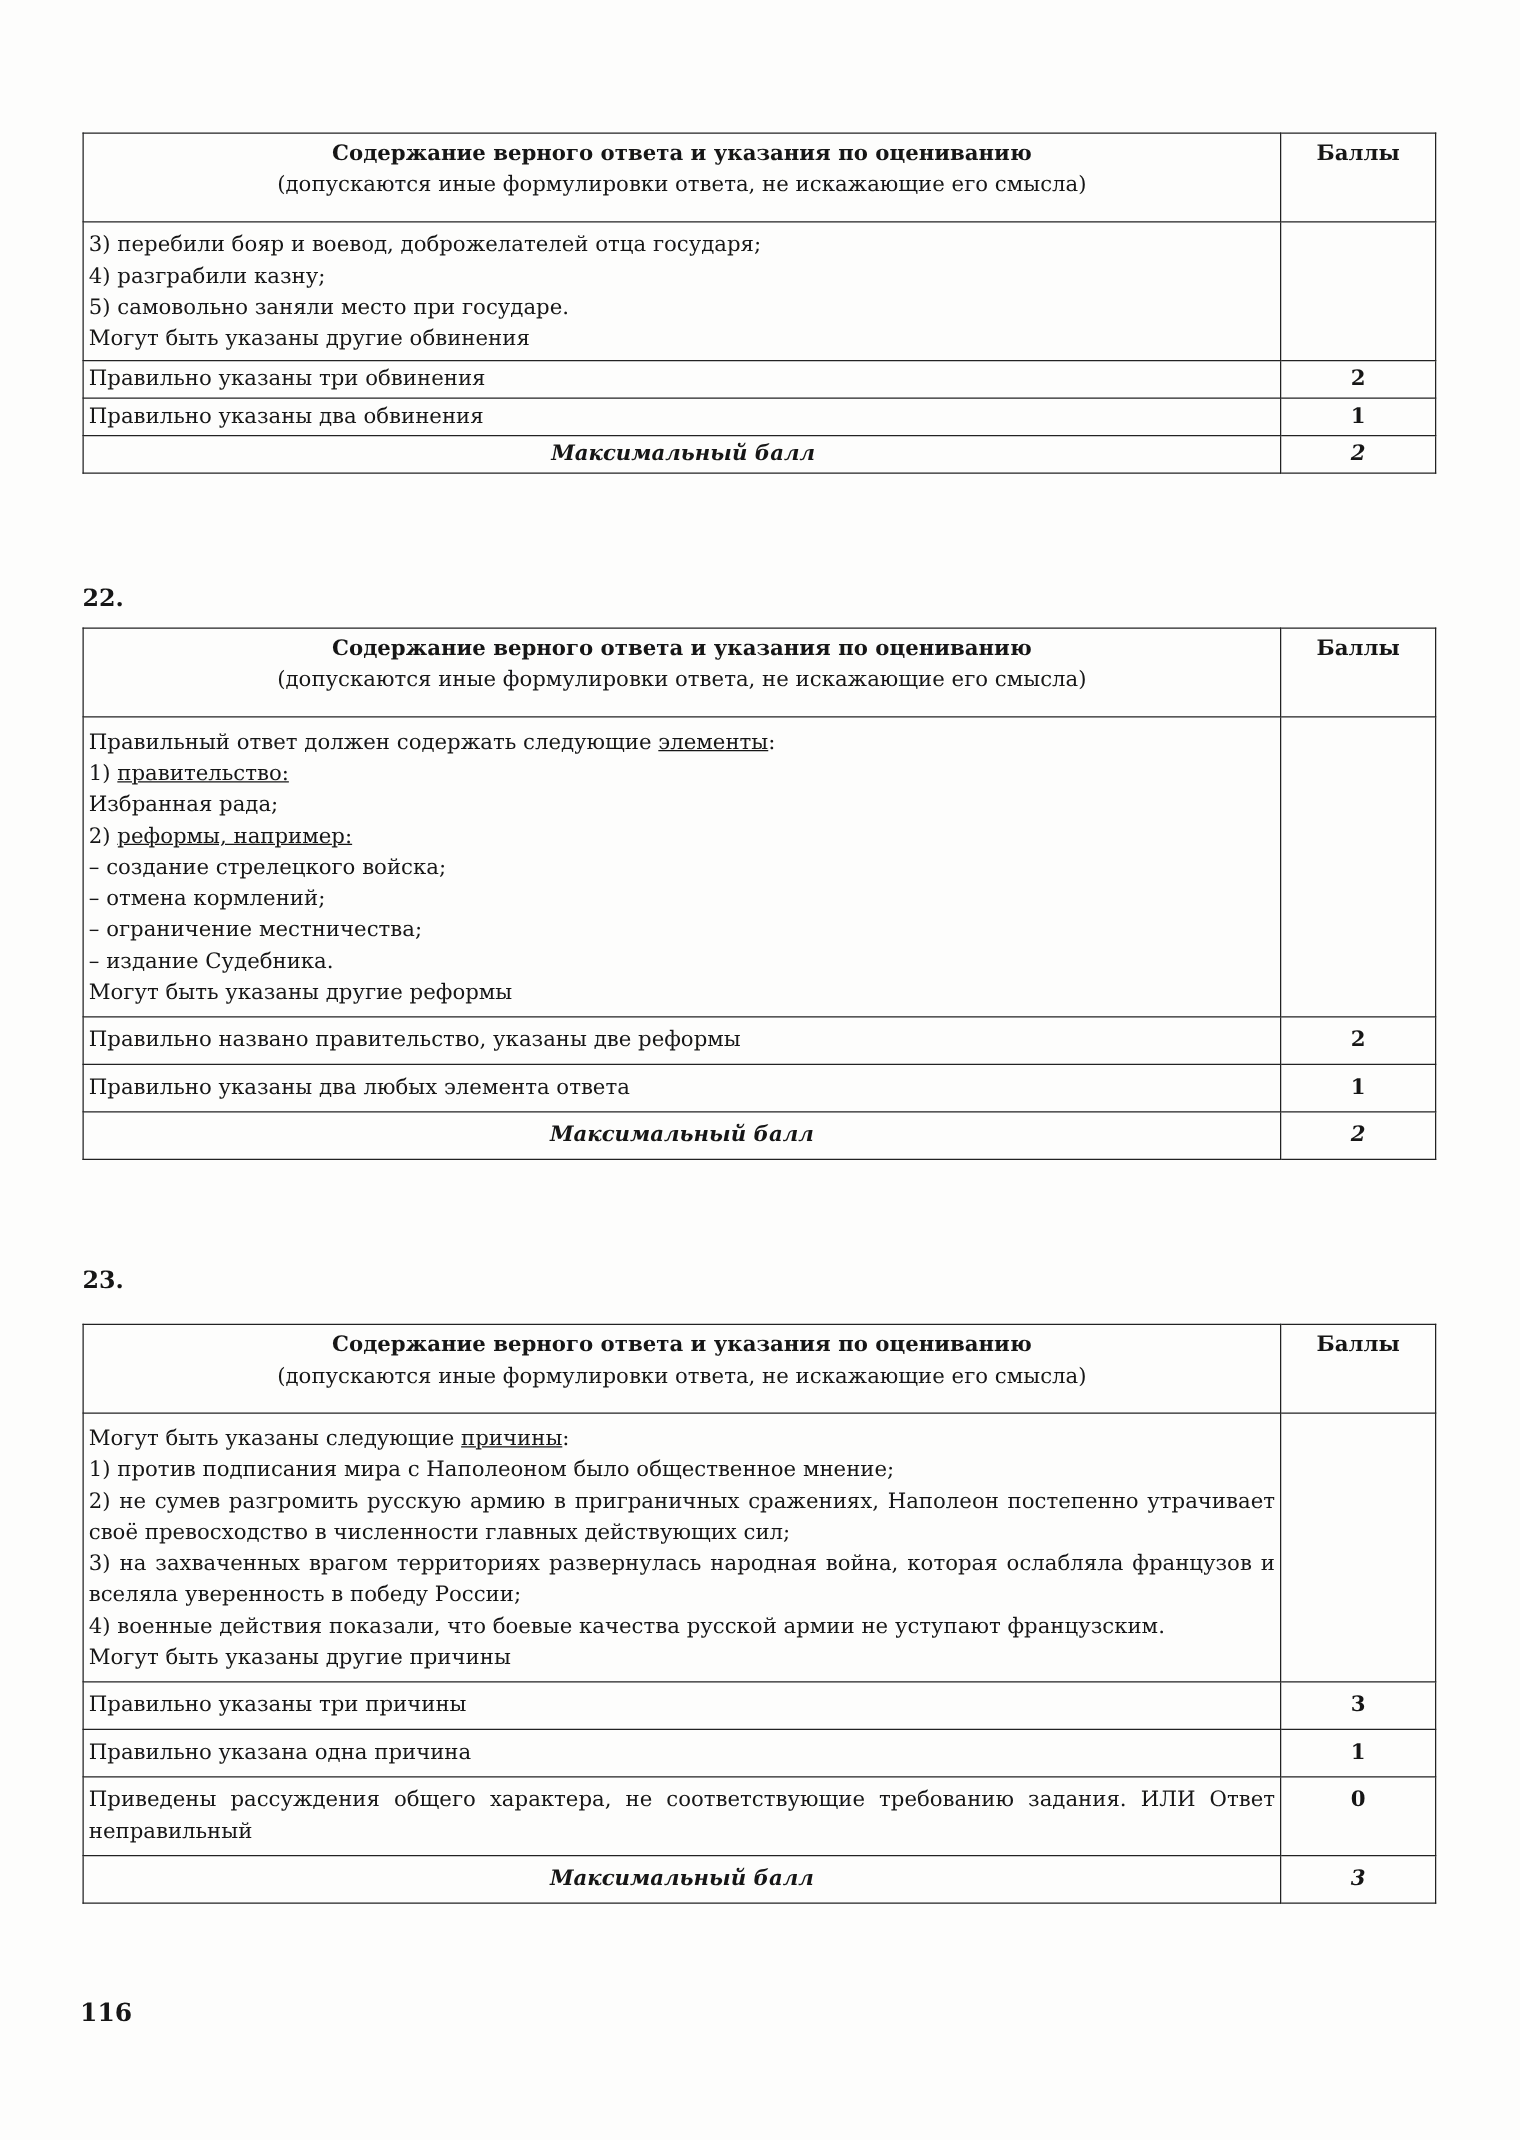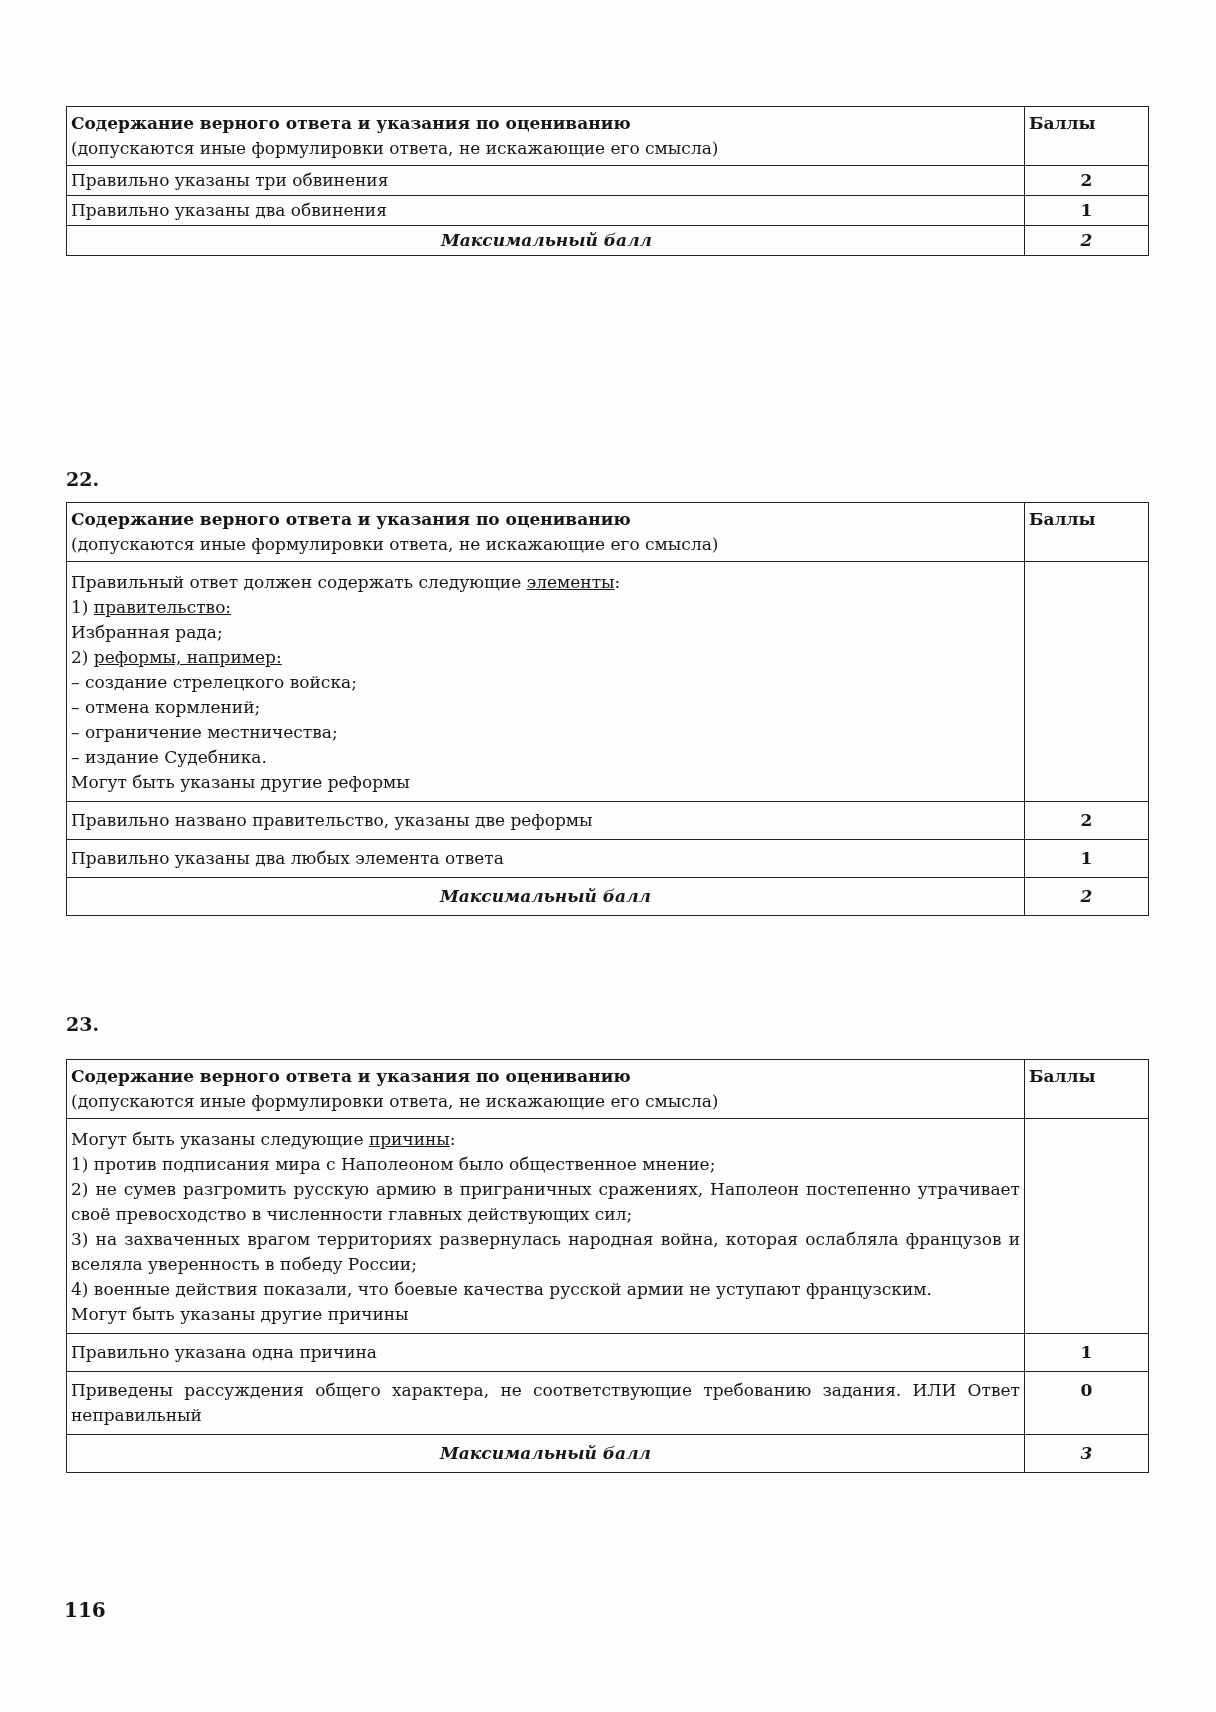--- a/index.html
+++ b/index.html
@@ -3,21 +3,21 @@
 <meta charset="utf-8">
 <style>
   html, body { margin: 0; padding: 0; background: #fdfdfc; }
   body { width: 1216px; height: 1712px; position: relative; overflow: hidden;
          font-family: "DejaVu Serif", "Liberation Serif", serif; color: #161616; }
   .tbl { position: absolute; left: 66px; width: 1082px; border-collapse: collapse;
          table-layout: fixed; font-size: 17px; line-height: 25px; }
   .tbl td { border: 1.5px solid #222; vertical-align: top; padding: 2px 4px; }
   .tbl col.c1 { width: 958px; }
   .tbl col.c2 { width: 124px; }
-  .hdr td { text-align: left; padding-top: 4px; padding-bottom: 4px; }
+  .hdr td { text-align: center; padding-top: 4px; padding-bottom: 16px; }
   .hdr .h1 { font-weight: bold; }
   .hdr .pts { font-weight: bold; }
   .score { text-align: center; font-weight: bold; }
   .max-label { text-align: center; font-style: italic; font-weight: bold; padding-right: 2px !important; }
   .max-val { text-align: center; font-style: italic; font-weight: bold; }
   .u { text-decoration: underline; }
   .qnum { position: absolute; left: 66px; font-weight: bold; font-size: 19px; }
   .pagenum { position: absolute; left: 64px; top: 1598px; font-weight: bold; font-size: 20px; }
   .line { display: block; }
   .just { text-align: justify; }
@@ -30,20 +30,29 @@
       <col class="c1">
       <col class="c2">
     </colgroup>
   <tbody>
       <tr class="hdr">
     <td>
       <span class="line h1">Содержание верного ответа и указания по оцениванию</span>
       <span class="line">(допускаются иные формулировки ответа, не искажающие его смысла)</span>
     </td>
     <td class="pts">Баллы</td>
+  </tr>
+  <tr>
+    <td style="padding-top:6px;padding-bottom:4px;">
+      <span class="line">3) перебили бояр и воевод, доброжелателей отца государя;</span>
+      <span class="line">4) разграбили казну;</span>
+      <span class="line">5) самовольно заняли место при государе.</span>
+      <span class="line">Могут быть указаны другие обвинения</span>
+    </td>
+    <td></td>
   </tr>
   <tr>
     <td>Правильно указаны три обвинения</td>
     <td class="score">2</td>
   </tr>
   <tr>
     <td>Правильно указаны два обвинения</td>
     <td class="score">1</td>
   </tr>
   <tr>
@@ -115,20 +124,24 @@
       <span class="line"><span>Могут быть указаны следующие </span><span class="u">причины</span><span>:</span></span>
       <span class="line">1) против подписания мира с Наполеоном было общественное мнение;</span>
       <span class="line">2) не сумев разгромить русскую армию в приграничных сражениях, Наполеон постепенно утрачивает своё превосходство в численности главных действующих сил;</span>
       <span class="line">3) на захваченных врагом территориях развернулась народная война, которая ослабляла французов и вселяла уверенность в победу России;</span>
       <span class="line">4) военные действия показали, что боевые качества русской армии не уступают французским.</span>
       <span class="line">Могут быть указаны другие причины</span>
     </td>
     <td></td>
   </tr>
   <tr>
+    <td style="padding:6px 4px;">Правильно указаны три причины</td>
+    <td class="score" style="padding:6px 4px;">3</td>
+  </tr>
+  <tr>
     <td style="padding:6px 4px;margin-left:36px;">Правильно указана одна причина</td>
     <td class="score" style="padding:6px 4px;">1</td>
   </tr>
   <tr>
     <td class="just" style="padding:6px 4px;">Приведены рассуждения общего характера, не соответствующие требованию задания. ИЛИ Ответ неправильный</td>
     <td class="score" style="padding:6px 4px;">0</td>
   </tr>
   <tr>
     <td class="max-label" style="padding:6px 2px;">Максимальный балл</td>
     <td class="max-val" style="padding:6px 4px;">3</td>

